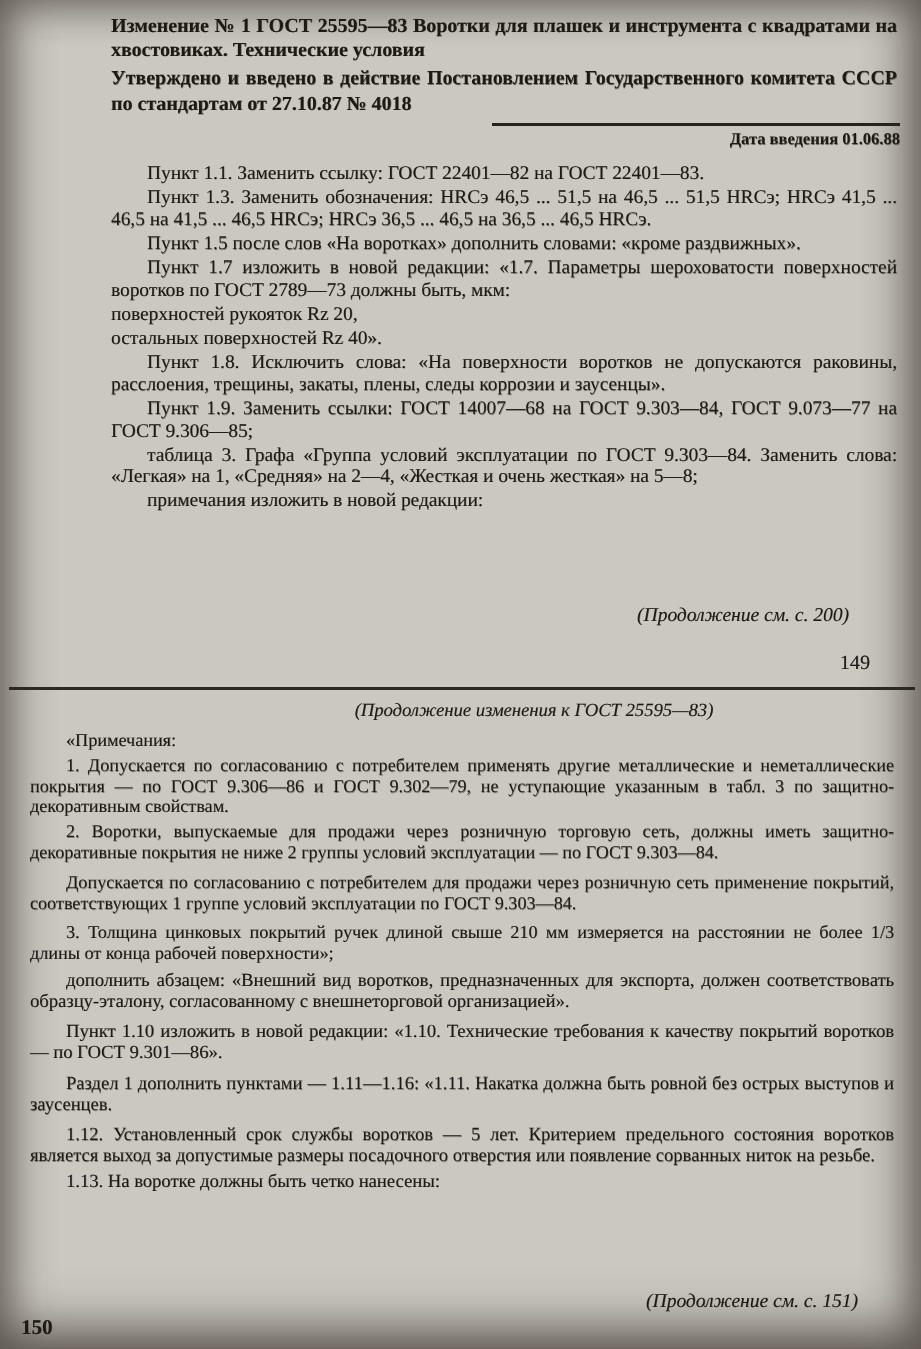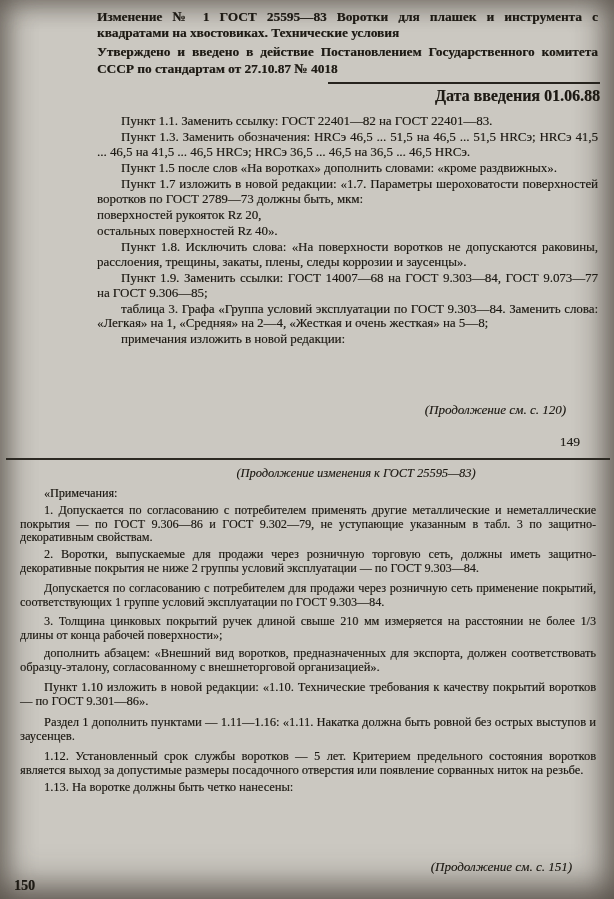--- a/index.html
+++ b/index.html
@@ -10,21 +10,21 @@
     background:#cbc8c1;
     color:#1d1a14;
     font-family:"Liberation Serif","DejaVu Serif",serif;
     box-shadow:
       inset 0 -16px 32px rgba(55,48,40,.50),
       inset -14px 0 28px rgba(55,48,40,.32),
       inset 12px 0 26px rgba(55,48,40,.26),
       inset 0 10px 22px rgba(55,48,40,.20);
   }
   .page{position:absolute;left:0;right:0;}
-  .page-149{top:0;height:458px;padding:9px 16px 0 74px;box-sizing:border-box;margin-left:23px;}
+  .page-149{top:0;height:458px;padding:9px 16px 0 74px;box-sizing:border-box;}
   .page-150{top:462px;bottom:0;padding:4px 18px 6px 20px;box-sizing:border-box;}
   .page p{margin:0;}
   .para{
     font-size:12.9px;line-height:1.16;text-align:justify;
     text-shadow:0.35px 0.35px 0 rgba(35,30,22,.45);
   }
   .page-149 .para + .para{margin-top:1px;}
   .page-150 .para{font-size:12.4px;line-height:1.14;}
   .page-150 .para + .para{margin-top:3px;font-family:Liberation Serif, serif;}
   .hdr{
@@ -33,21 +33,21 @@
     margin-bottom:3px !important;
   }
   .indent{text-indent:24px;}
   .sub{margin-left:26px;text-align:left;}
   .small{font-size:12.1px !important;}
   .gap{margin-top:6px !important;}
   .datebox{
     width:272px;margin:5px -2px 9px auto;
     border-top:2px solid #26231d;
     padding-top:3px;text-align:right;
-    font-weight:bold;font-size:16px;
+    font-weight:bold;font-size:11px;
     text-shadow:0.4px 0.4px 0 rgba(35,30,22,.5);
   }
   .cont{
     position:absolute;font-style:italic;font-size:13px;
     text-shadow:0.3px 0.3px 0 rgba(35,30,22,.4);
   }
   .cont-150{right:48px;bottom:40px;}
   .cont-151{right:42px;bottom:24px;}
   .pnum-149{position:absolute;right:34px;bottom:8px;font-size:13.5px;text-shadow:0.3px 0.3px 0 rgba(35,30,22,.4);}
   .pnum-150{position:absolute;left:14px;bottom:5px;font-weight:bold;font-size:14px;text-shadow:0.4px 0.4px 0 rgba(35,30,22,.5);}
@@ -74,21 +74,21 @@
         <p class="para indent">Пункт 1.3. Заменить обозначения: HRCэ 46,5 ... 51,5 на 46,5 ... 51,5 HRCэ; HRCэ 41,5 ... 46,5 на 41,5 ... 46,5 HRCэ; HRCэ 36,5 ... 46,5 на 36,5 ... 46,5 HRCэ.</p>
         <p class="para indent">Пункт 1.5 после слов «На воротках» дополнить словами: «кроме раздвижных».</p>
         <p class="para indent">Пункт 1.7 изложить в новой редакции: «1.7. Параметры шероховатости поверхностей воротков по ГОСТ 2789—73 должны быть, мкм:</p>
         <p class="para sub">поверхностей рукояток Rz 20,</p>
         <p class="para sub">остальных поверхностей Rz 40».</p>
         <p class="para indent">Пункт 1.8. Исключить слова: «На поверхности воротков не допускаются раковины, расслоения, трещины, закаты, плены, следы коррозии и заусенцы».</p>
         <p class="para indent">Пункт 1.9. Заменить ссылки: ГОСТ 14007—68 на ГОСТ 9.303—84, ГОСТ 9.073—77 на ГОСТ 9.306—85;</p>
         <p class="para indent">таблица 3. Графа «Группа условий эксплуатации по ГОСТ 9.303—84. Заменить слова: «Легкая» на 1, «Средняя» на 2—4, «Жесткая и очень жесткая» на 5—8;</p>
         <p class="para indent">примечания изложить в новой редакции:</p>
       </div>
-    <p class="cont cont-150">(Продолжение см. с. 120)</p>
+    <p class="cont cont-150">(Продолжение см. с. 200)</p>
     <p class="pnum-149">149</p>
   </div>
 
   <div class="divider"></div>
 
   <div class="page page-150">
     <p class="para cont-hdr">(Продолжение изменения к ГОСТ 25595—83)</p>
     <div id="p150-body">
         <p class="para indent small">«Примечания:</p>
         <p class="para indent small">1. Допускается по согласованию с потребителем применять другие металлические и неметаллические покрытия — по ГОСТ 9.306—86 и ГОСТ 9.302—79, не уступающие указанным в табл. 3 по защитно-декоративным свойствам.</p>

